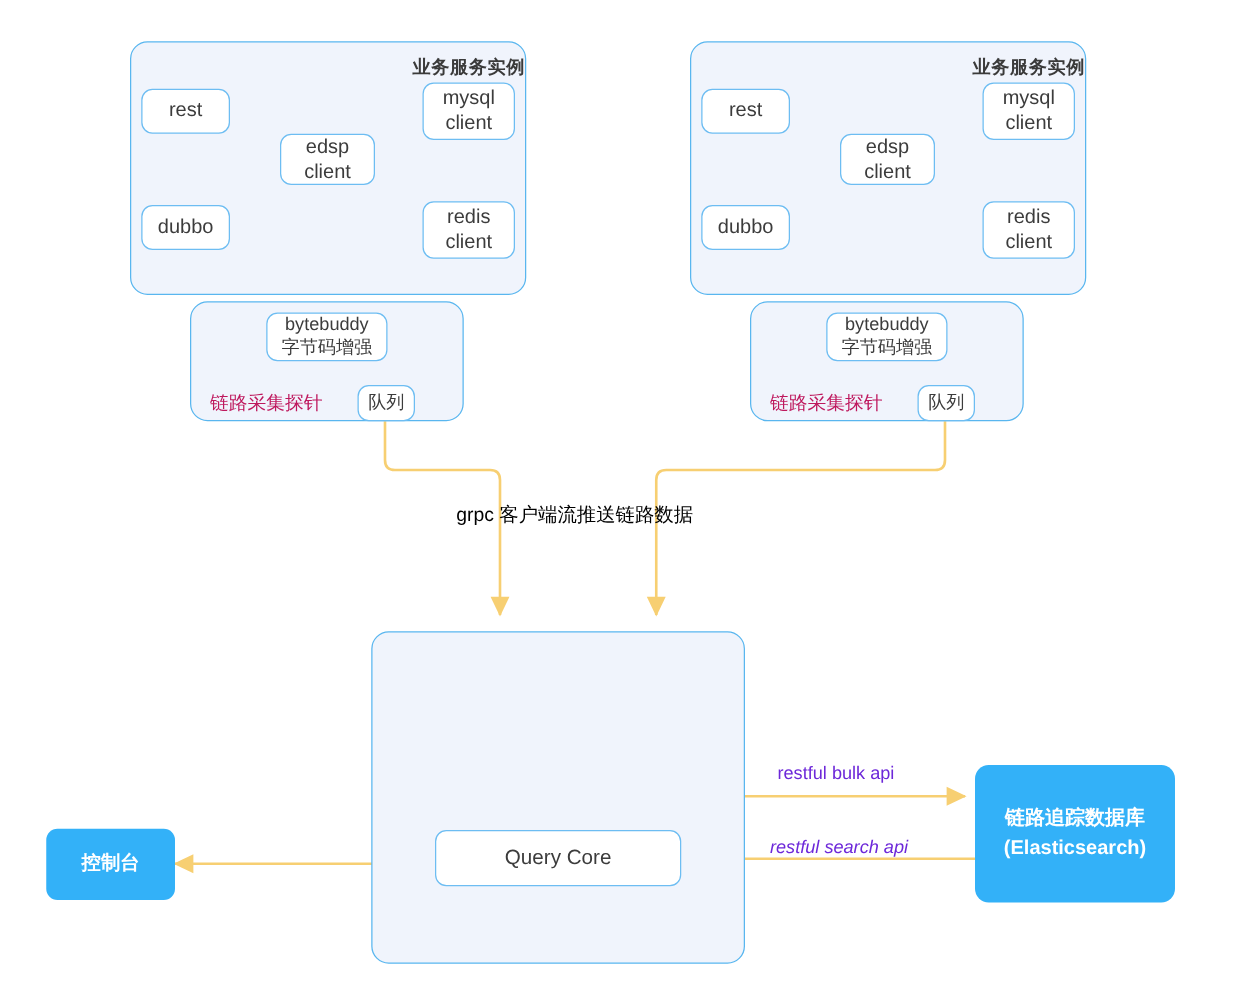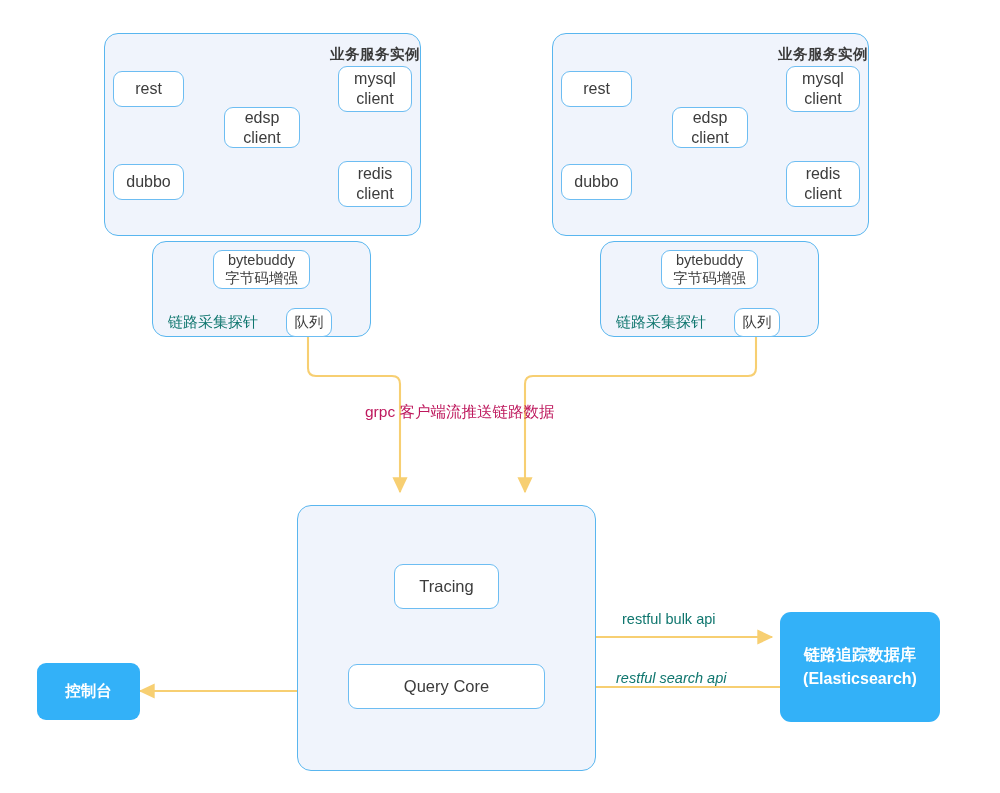--- a/index.html
+++ b/index.html
@@ -74,43 +74,43 @@
     color: #ffffff;
     font-size: 15.5px;
     font-weight: bold;
   }
   .bluebox.big { font-size: 16px; border-radius: 11px; line-height: 1.5; }
 
   
   .freetext {
     position: absolute;
     font-size: 15.5px;
-    color: #be185d;
+    color: #000000;
     white-space: nowrap;
   }
   .edgelabel {
     position: absolute;
     font-size: 14.5px;
-    color: #0f766e;
+    color: #6d28d9;
     white-space: nowrap;
     text-align: right;
   }
   .stack-title {
     position: absolute;
     text-align: center;
     font-weight: bold;
     font-size: 14.5px;
     color: #3a3a3a;
     line-height: 1.5;
     white-space: pre-line;
   }
   .probe-label {
     position: absolute;
     font-size: 15px;
-    color: #0f766e;
+    color: #be185d;
     white-space: nowrap;
   }
 </style>
 </head>
 <body>
 
 <div id="canvas">
 
   <svg id="edges" viewBox="0 0 1000 793" xmlns="http://www.w3.org/2000/svg">
     <defs>
@@ -187,21 +187,20 @@
   </div>
   <div class="node wbox cn" style="left:661px; top:250px; width:97px; height:39px; white-space:pre-line; font-size:14.5px;">bytebuddy
 字节码增强</div>
   <div class="probe-label" style="left:616px; top:313px;">链路采集探针</div>
   <div class="node wbox cn" style="left:734px; top:308px; width:46px; height:29px; font-size:14.5px;">队列</div>
 
   <div class="freetext" style="left:365px; top:402px; font-size:15.5px;">grpc 客户端流推送链路数据</div>
 
   <div class="node panel" style="left:297px; top:505px; width:299px; height:266px;">
   </div>
-  <div class="node wbox" style="left:394px; top:564px; width:105px; height:45px; font-size:16.5px;">Tracing</div>
   <div class="node wbox" style="left:348px; top:664px; width:197px; height:45px; font-size:16.5px;">Query Core</div>
 
   <div class="node bluebox big" style="left:780px; top:612px; width:160px; height:110px; white-space:pre-line;">链路追踪数据库
 (Elasticsearch)</div>
 
   <div class="node bluebox" style="left:37px; top:663px; width:103px; height:57px;">控制台</div>
 
   <div class="edgelabel" style="left:622px; top:611px;">restful bulk api</div>
   <div class="edgelabel" style="left:616px; top:670px;font-style:italic;">restful search api</div>
 

